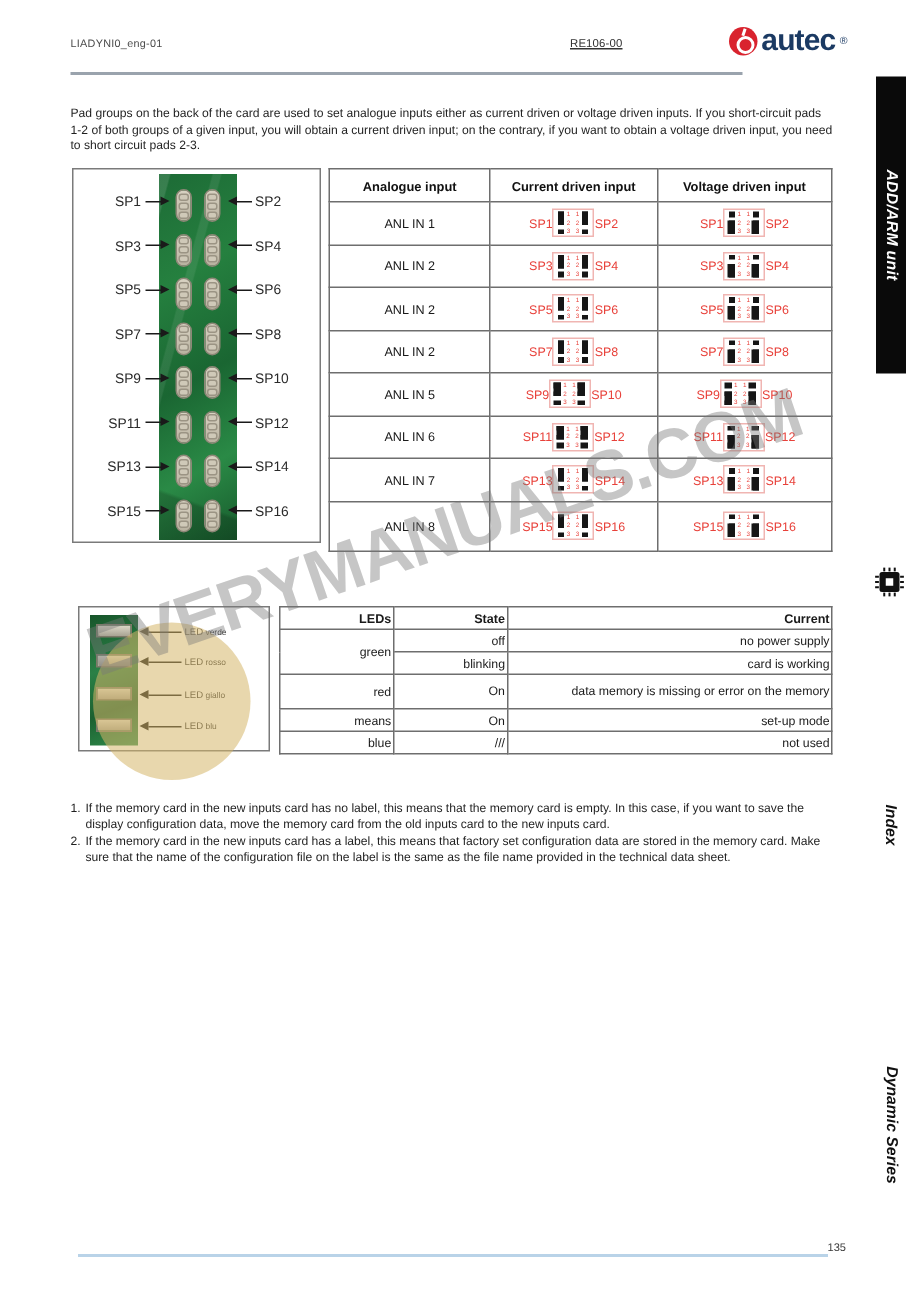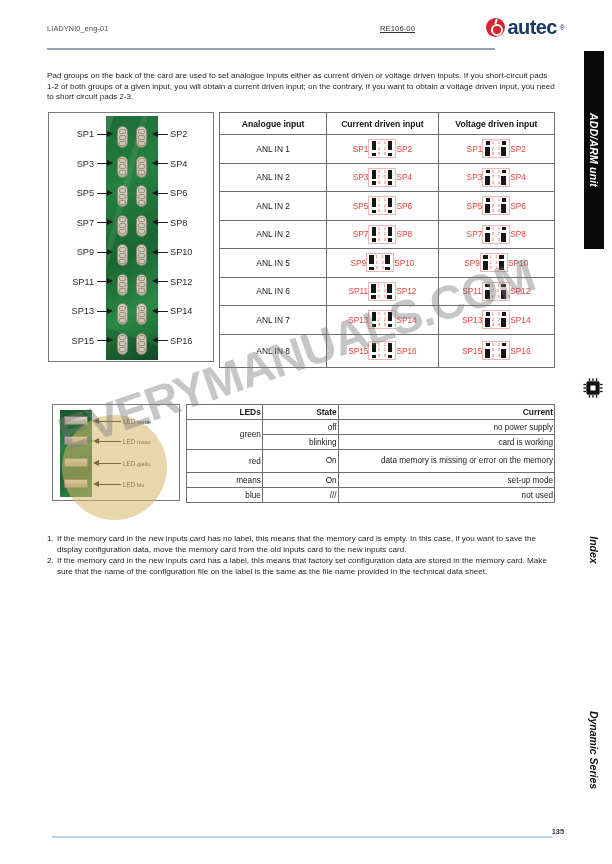--- a/index.html
+++ b/index.html
@@ -278,21 +278,21 @@
   }
   .chip-icon { position: absolute; right: 9px; top: 378px; width: 20px; height: 20px; }
 
   
   .footer-rule {
     position: absolute; left: 52px; top: 836px; width: 500px; height: 2px;
     background: #b9d3e8;
   }
   .page-num {
     position: absolute; right: 48px; top: 827px;
-    font-size: 7.4px; color: #3b3b3b; font-weight: bold;
+    font-size: 7.4px; color: #3b3b3b;
   }
 </style>
 </head>
 <body>
 
 <div class="page">
 
   <div class="hdr">
     <div class="doc-code">LIADYNI0_eng-01</div>
     <div class="rev-code">RE106-00</div>

